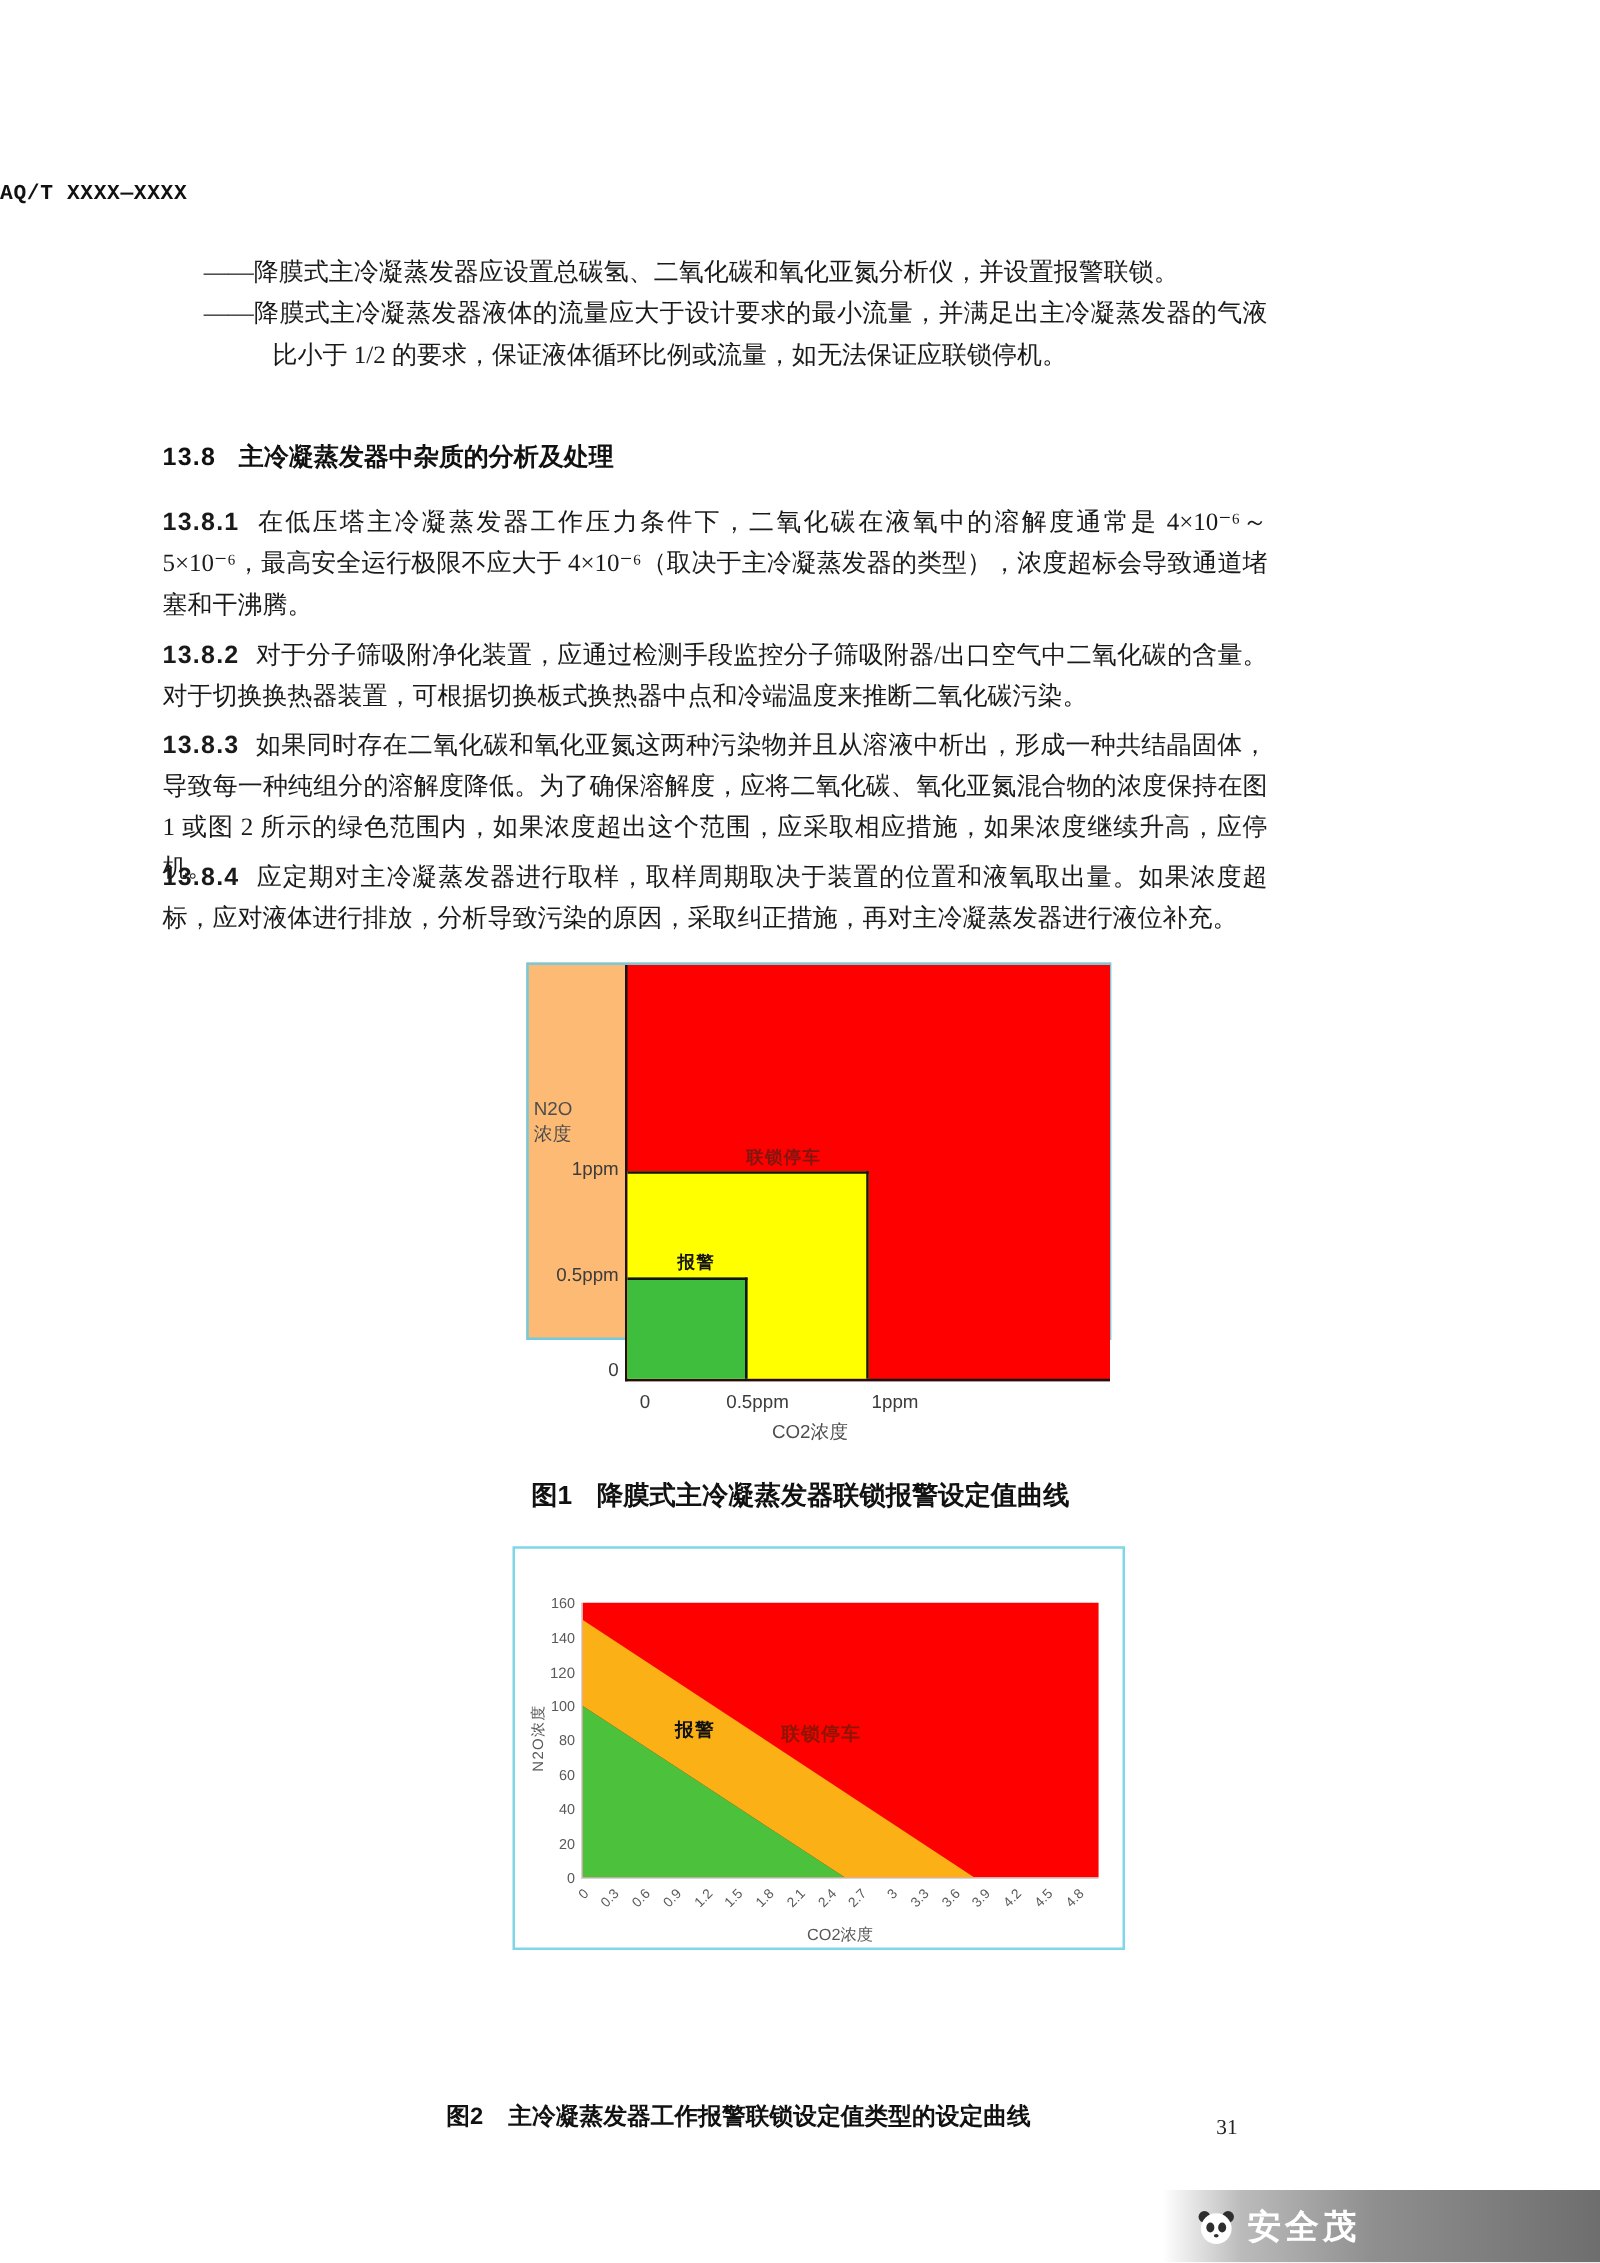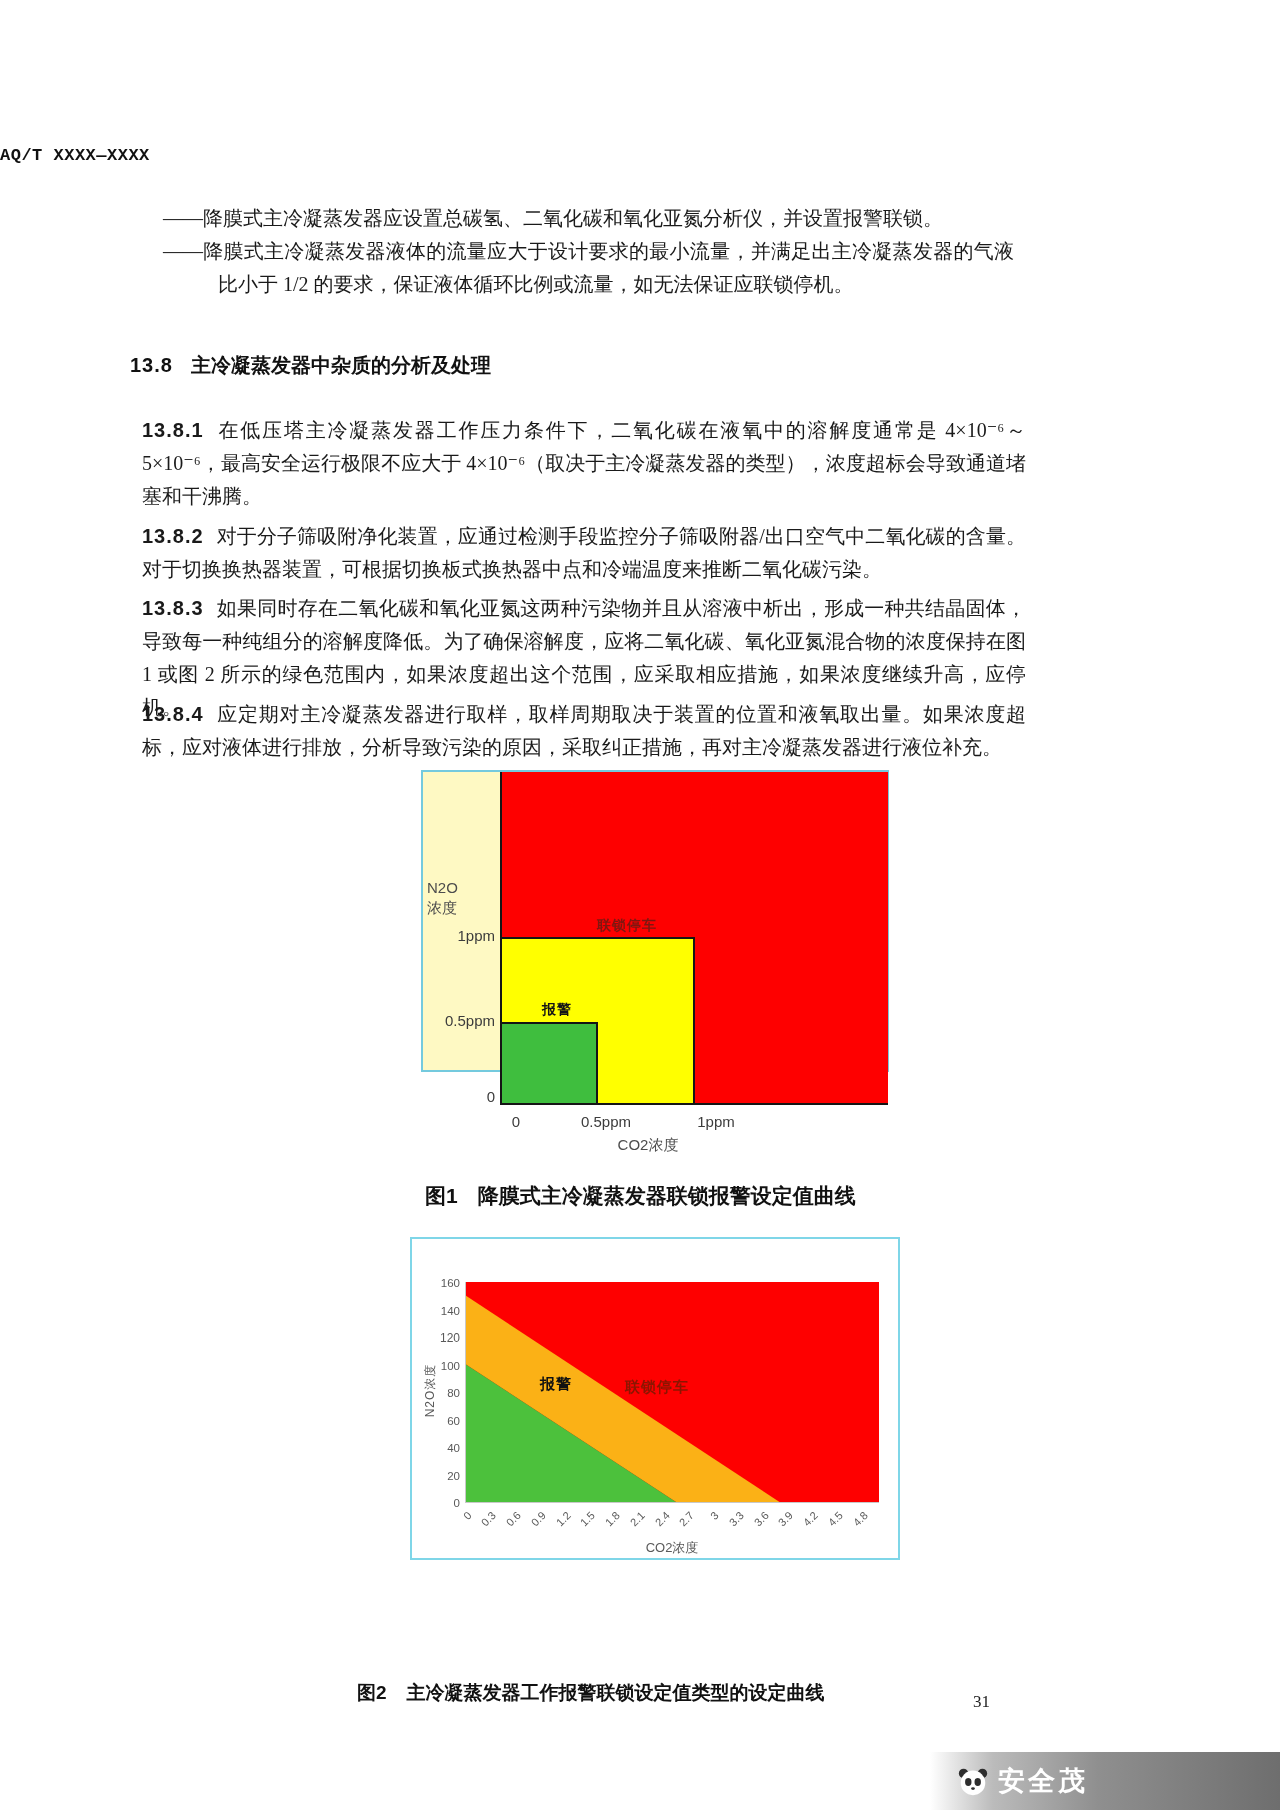--- a/index.html
+++ b/index.html
@@ -11,28 +11,28 @@
         font-size:17px;color:#111;letter-spacing:.5px;}
 
   .bullets{position:absolute;left:130px;top:202px;width:884px;}
   .bullet{margin:0;padding-left:88px;text-indent:-55px;font-size:20px;line-height:33px;
         text-align:justify;}
 
   .section-heading{position:absolute;left:130px;top:352px;
         font-family:"Liberation Sans","DejaVu Sans",sans-serif;font-weight:bold;font-size:20px;color:#111;}
   .section-heading .sec-num{margin-right:18px;letter-spacing:1px;}
 
-  .clause{position:absolute;left:130px;width:884px;margin:12px;font-size:20px;line-height:33px;
+  .clause{position:absolute;left:130px;width:884px;margin:0;font-size:20px;line-height:33px;
         text-align:justify;}
   .clause .clause-num{font-family:"Liberation Sans","DejaVu Sans",sans-serif;font-weight:bold;
         margin-right:13px;letter-spacing:1px;white-space:nowrap;}
   .c1{top:402px;} .c2{top:508px;} .c3{top:580px;} .c4{top:686px;}
 
   
-  .fig1{position:absolute;left:421px;top:770px;width:468px;height:302px;background:#fef9c3;
+  .fig1{position:absolute;left:421px;top:770px;width:468px;height:302px;background:#fdba74;
         border:2px solid #74cade;box-sizing:border-box;}
   .f1-plot{position:absolute;left:77px;top:0;width:386px;height:331px;background:#fe0000;
         border-left:2px solid #151515;border-bottom:2px solid #151515;}
   .f1-yellow{position:absolute;left:0;bottom:0;width:191px;height:164px;background:#ffff00;
         border-top:2px solid #151515;border-right:2px solid #151515;}
   .f1-green{position:absolute;left:0;bottom:0;width:94px;height:79px;background:#3fbe3e;
         border-top:2px solid #151515;border-right:2px solid #151515;}
   .f1-trip{position:absolute;left:95px;bottom:168px;font-family:"Liberation Sans",sans-serif;
         font-weight:bold;font-size:14px;color:#7e1710;letter-spacing:1px;}
   .f1-alarm{position:absolute;left:40px;bottom:84px;font-family:"Liberation Sans",sans-serif;

